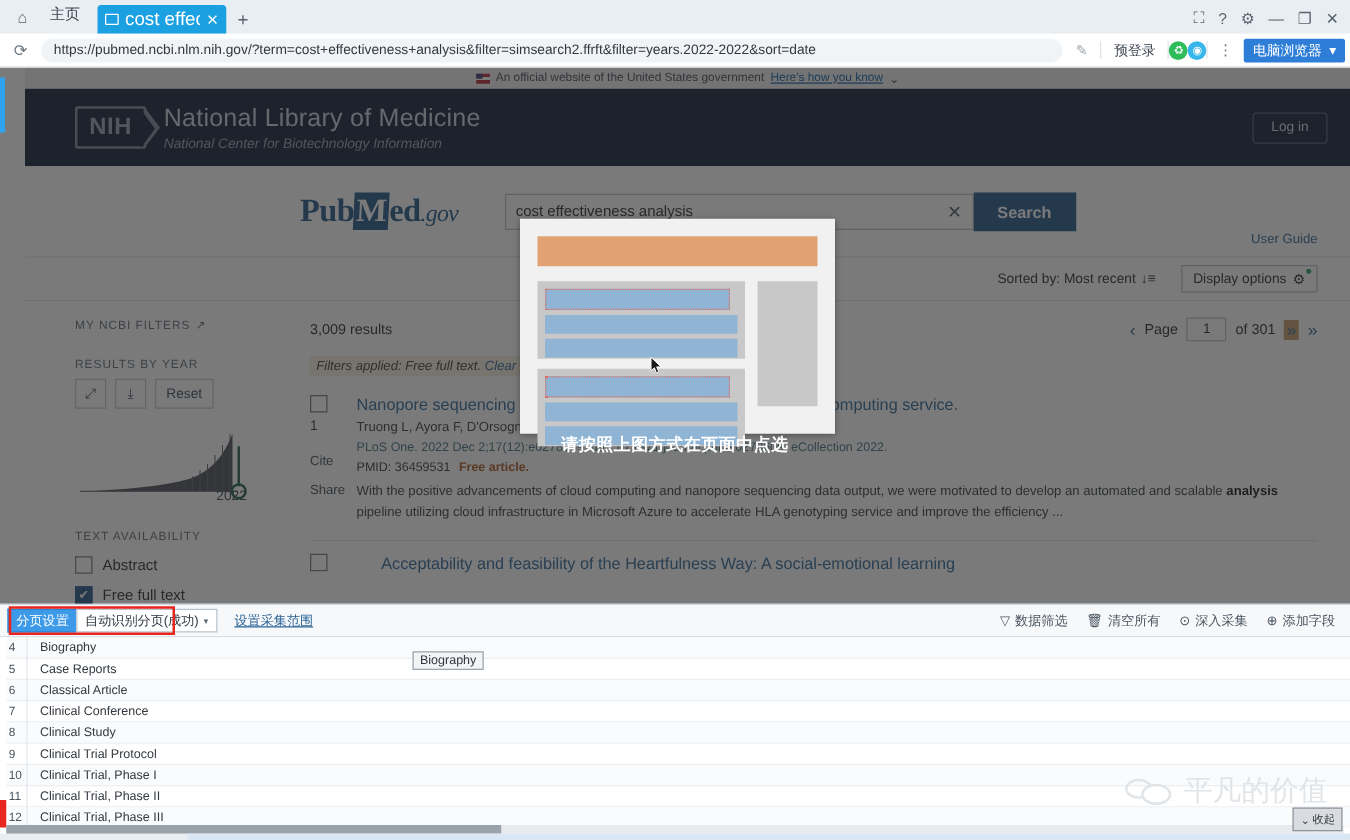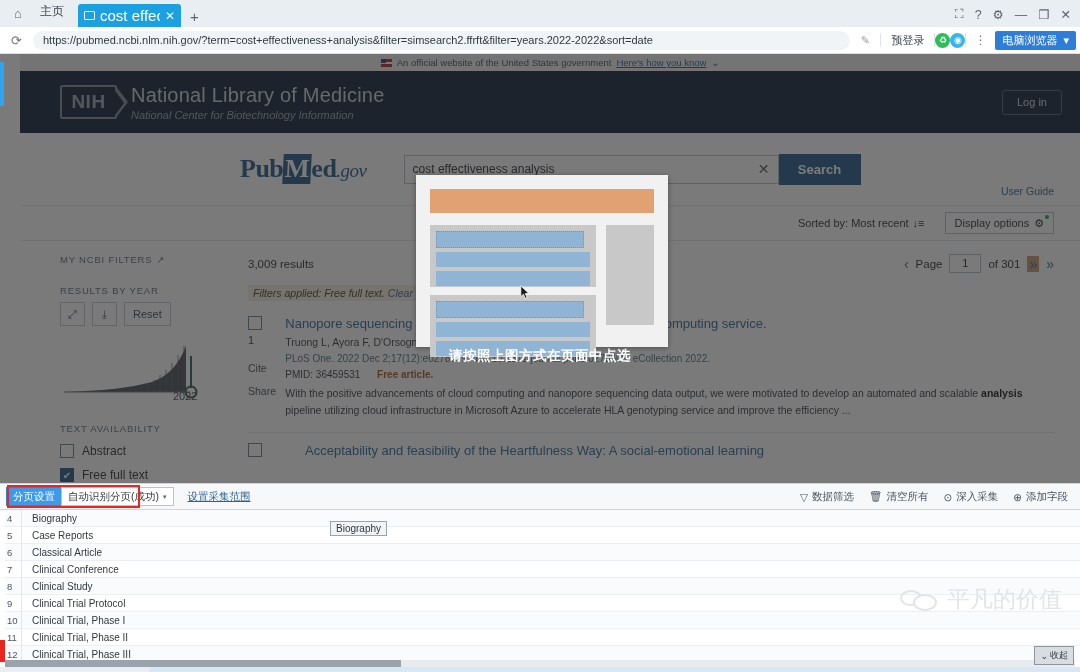--- a/index.html
+++ b/index.html
@@ -217,21 +217,21 @@
   .art { display: flex; margin-top: 14px; gap: 9px; }
   .art-left { width: 48px; padding-top: 1px; }
   .art-cite { font-size: 10.5px; color: #414b54; margin-top: 16px; }
   .art-share { font-size: 10.5px; color: #414b54; margin-top: 11px; }
   .art-num { font-size: 11px; color: #31383f; }
   .art-body { flex: 1 1 auto; }
   .art-title { color: #2a6496; font-size: 13px; line-height: 1.33; }
   .art-auth { font-size: 10.5px; color: #31383f; margin-top: 4px; }
   .art-jrn { font-size: 10px; color: #40707f; margin-top: 5px; }
   .art-pmid { font-size: 10px; color: #31383f; margin-top: 5px; }
-  .art-pmid .free { color: #a8531b; font-weight: bold; margin-left: 14px; }
+  .art-pmid .free { color: #a8531b; font-weight: bold; margin-left: 4px; }
   .art-abs { font-size: 10.5px; color: #31383f; line-height: 1.62; margin-top: 5px; }
   .art-abs b { color: #111; }
   .art-sep { height: 1px; background: #e4e7ea; margin-top: 13px; }
 
   .left-blue {
     position: absolute; left: 0; top: 62px; width: 4px; height: 44px;
     background: #2fa3ef; z-index: 60;
   }
   .collapse-btn {
     position: absolute; right: 6px; bottom: 7px; z-index: 60;
@@ -328,21 +328,21 @@
     background: #e8ebee; z-index: 14;
   }
   .hscroll .thumb { width: 396px; height: 7px; background: #9aa3ab; }
   .bottombar {
     position: absolute; left: 0; top: 667px; width: 1080px; height: 5px;
     background: #e9eef3; z-index: 14;
   }
   .bottombar .seg2 { position: absolute; left: 150px; top: 0; width: 930px; height: 5px; background: #d9e7f5; }
 
   .watermark {
-    position: absolute; right: 18px; top: 584px; z-index: 25;
+    position: absolute; right: 18px; top: 617px; z-index: 25;
     display: flex; align-items: center; gap: 7px;
     color: #e2e5e8; font-size: 23px;
     font-family: "DejaVu Sans", sans-serif;
     pointer-events: none;
   }
   .wm-bub { position: relative; width: 40px; height: 24px; }
   .wm-bub .b1, .wm-bub .b2 {
     position: absolute; border: 2px solid #e2e5e8; border-radius: 50%;
   }
   .wm-bub .b1 { left: 0; top: 2px; width: 22px; height: 16px; }

